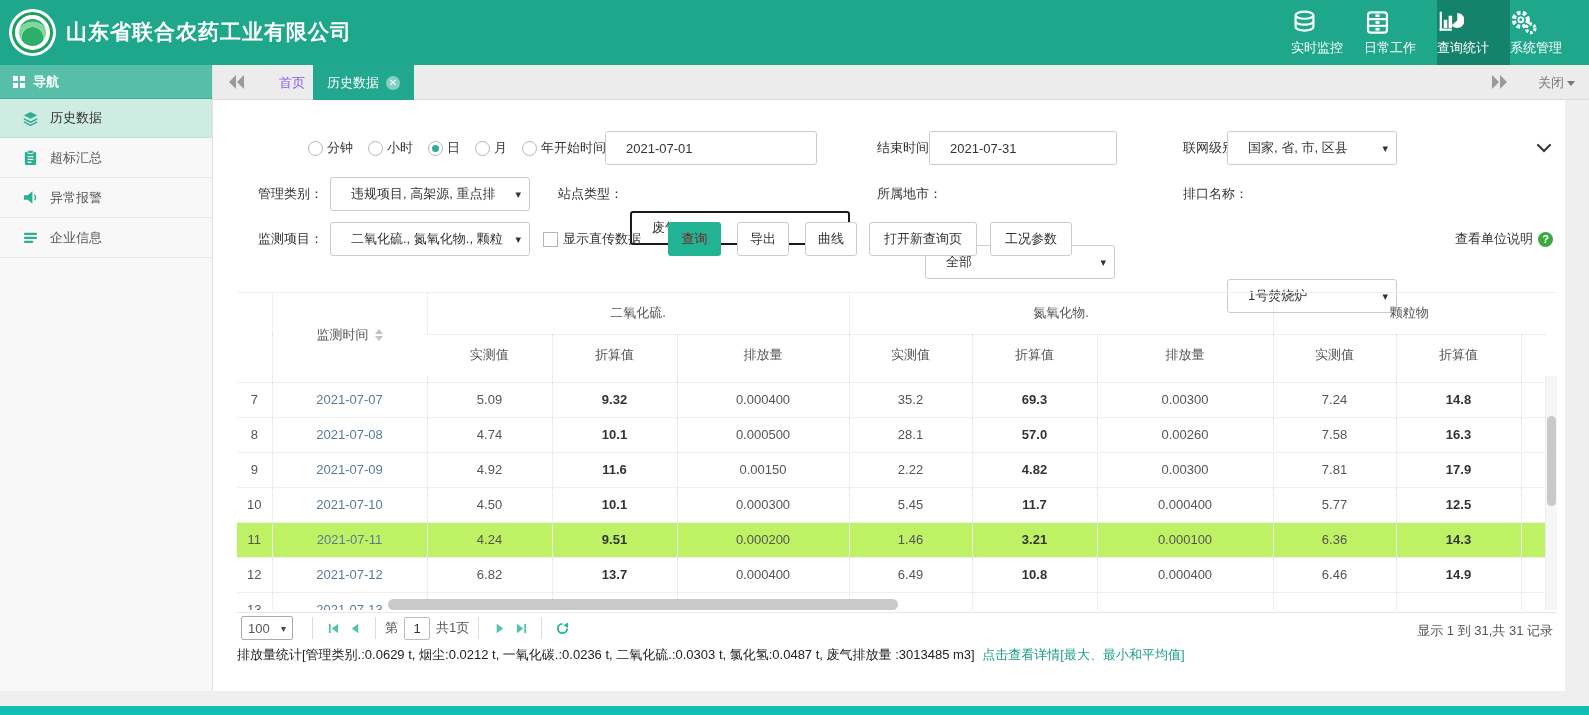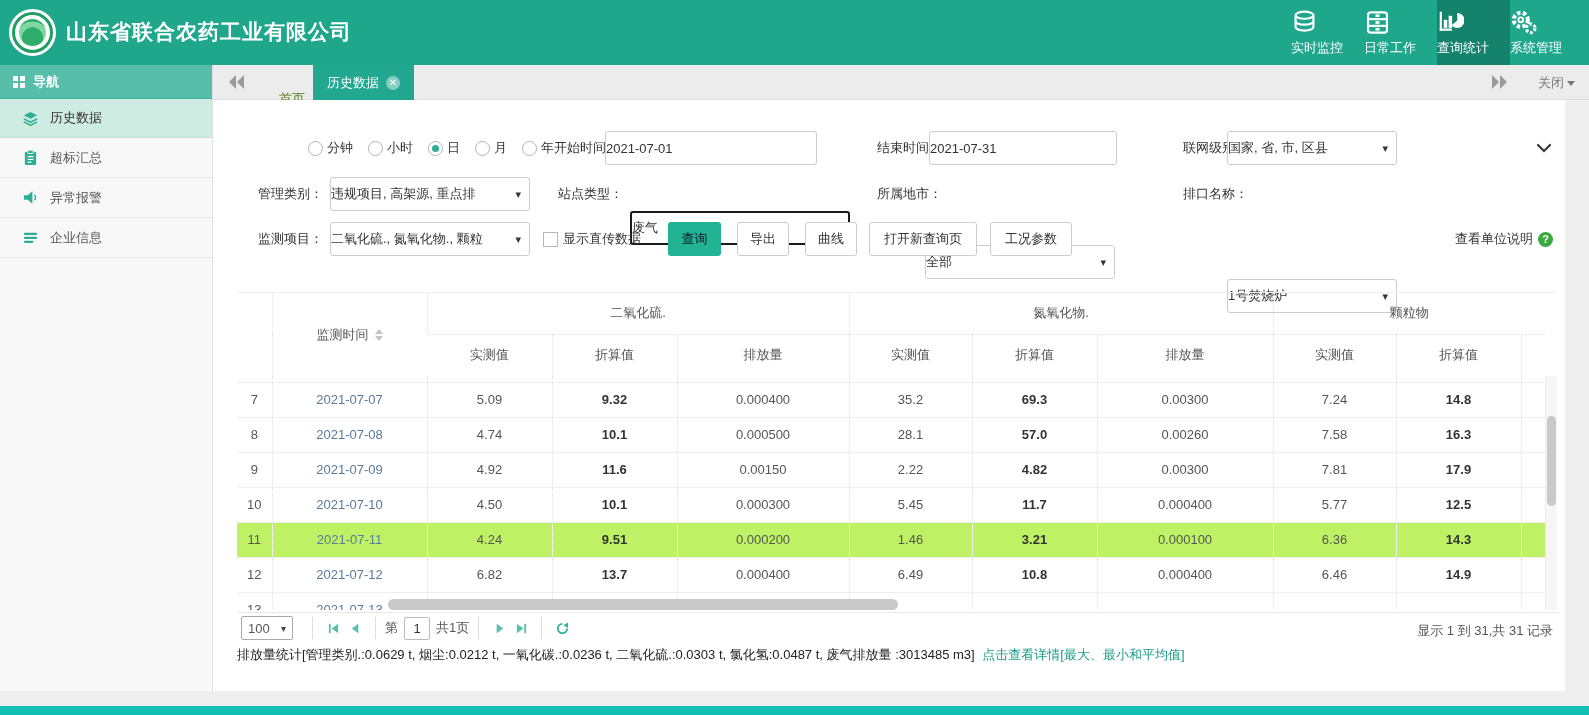--- a/index.html
+++ b/index.html
@@ -24,43 +24,43 @@
   .grid-ico { display:inline-grid; grid-template-columns:5px 5px; grid-gap:2px; }
   .grid-ico i { width:5px; height:5px; background:#fff; display:block; }
   .side-item { height:40px; display:flex; align-items:center; gap:11px; padding-left:22px; font-size:13px; color:#555; border-bottom:1px solid #e9e9e9; cursor:pointer; background:#f8f8f8; }
   .side-item.active { background:#cfece3; border-top:1px solid #3db49a; border-bottom:1px solid #bfe3d8; color:#333; }
   .side-item svg { width:17px; height:17px; flex:none; }
 
   
   .tabbar { position:absolute; left:213px; top:65px; width:1376px; height:35px; background:#ececec; border-bottom:1px solid #dcdcdc; }
   .tab-left-arrow { position:absolute; left:15px; top:9px; width:18px; height:16px; }
   .tab-right-arrow { position:absolute; right:80px; top:9px; width:18px; height:16px; }
-  .tab-home { position:absolute; left:40px; top:0; height:35px; line-height:35px; padding:16px 26px; color:#4d7c0f; font-size:13px; cursor:pointer; }
+  .tab-home { position:absolute; left:40px; top:0; height:35px; line-height:35px; padding:0 26px; color:#8b5cf6; font-size:13px; cursor:pointer; }
   .tab-active { position:absolute; left:100px; top:0; height:35px; background:#21A88E; color:#fff; font-size:13px; display:flex; align-items:center; gap:7px; padding:0 14px; cursor:pointer; }
   .tab-close { width:14px; height:14px; border-radius:50%; background:rgba(255,255,255,.45); color:#fff; font-size:10px; line-height:13px; text-align:center; display:inline-block; }
   .tab-close-menu { position:absolute; right:14px; top:0; height:17px; line-height:35px; color:#777; font-size:13px; cursor:pointer; }
   .caret-dn { display:inline-block; width:0; height:0; border-left:4px solid transparent; border-right:4px solid transparent; border-top:5px solid #777; margin-left:3px; vertical-align:middle; }
 
   
   .panel { position:absolute; left:213px; top:100px; width:1352px; height:591px; background:#fff; }
   .frow { position:absolute; left:0; width:1352px; height:34px; }
   .fitem { position:absolute; top:0; height:34px; display:flex; align-items:center; }
   .flabel { font-size:13px; color:#333; }
-  .tbox { height:34px; border:1px solid #ccc; border-radius:3px; background:#fff; font-size:13px; color:#333; display:flex; align-items:center; padding:0 0; }
+  .tbox { height:34px; border:1px solid #ccc; border-radius:3px; background:#fff; font-size:13px; color:#333; display:flex; align-items:center; padding:0 20px; }
   .sel { position:relative; padding-right:22px; cursor:pointer; white-space:nowrap; overflow:hidden; }
   .sel .car { position:absolute; right:8px; top:10px; color:#333; font-size:11px; }
   .sel.focused { border:2px solid #1a1a1a; }
   .radios { display:flex; gap:15px; align-items:center; }
   .radio-opt { display:flex; align-items:center; gap:4px; font-size:13px; color:#333; cursor:pointer; }
   .rdot { width:15px; height:15px; border:1px solid #b5b5b5; border-radius:50%; background:#fff; position:relative; }
   .radio-opt.sel-on .rdot::after { content:""; position:absolute; left:3px; top:3px; width:7px; height:7px; border-radius:50%; background:#2EAE93; }
   .chkbox { width:15px; height:15px; border:1px solid #b5b5b5; background:#fff; display:inline-block; }
   .chk-wrap { display:flex; align-items:center; gap:5px; font-size:13px; color:#333; cursor:pointer; }
   .btn { height:34px; border:1px solid #ccc; border-radius:3px; background:#fff; color:#333; font-size:13px; display:flex; align-items:center; justify-content:center; cursor:pointer; font-family:inherit; }
-  .btn-primary { background:#21B394; border:none; color:#0f172a; }
+  .btn-primary { background:#21B394; border:none; color:#7f1d1d; }
   .unit-help { display:flex; align-items:center; gap:5px; font-size:13px; color:#333; cursor:pointer; }
   .help-ico { width:15px; height:15px; border-radius:50%; background:#3BA93F; color:#fff; font-size:11px; font-weight:bold; line-height:15px; text-align:center; display:inline-block; }
   .collapse-ico { cursor:pointer; }
 
   
   .tablewrap { position:absolute; left:24px; top:192px; width:1320px; height:318px; overflow:hidden; border-top:1px solid #f0f0f0; }
   table { border-collapse:collapse; table-layout:fixed; width:1308px; font-size:13px; }
   th { font-weight:normal; color:#555; }
   th, td { text-align:center; overflow:hidden; white-space:nowrap; }
   th + th, td + td { border-left:1px dotted #e0e0e0; }

